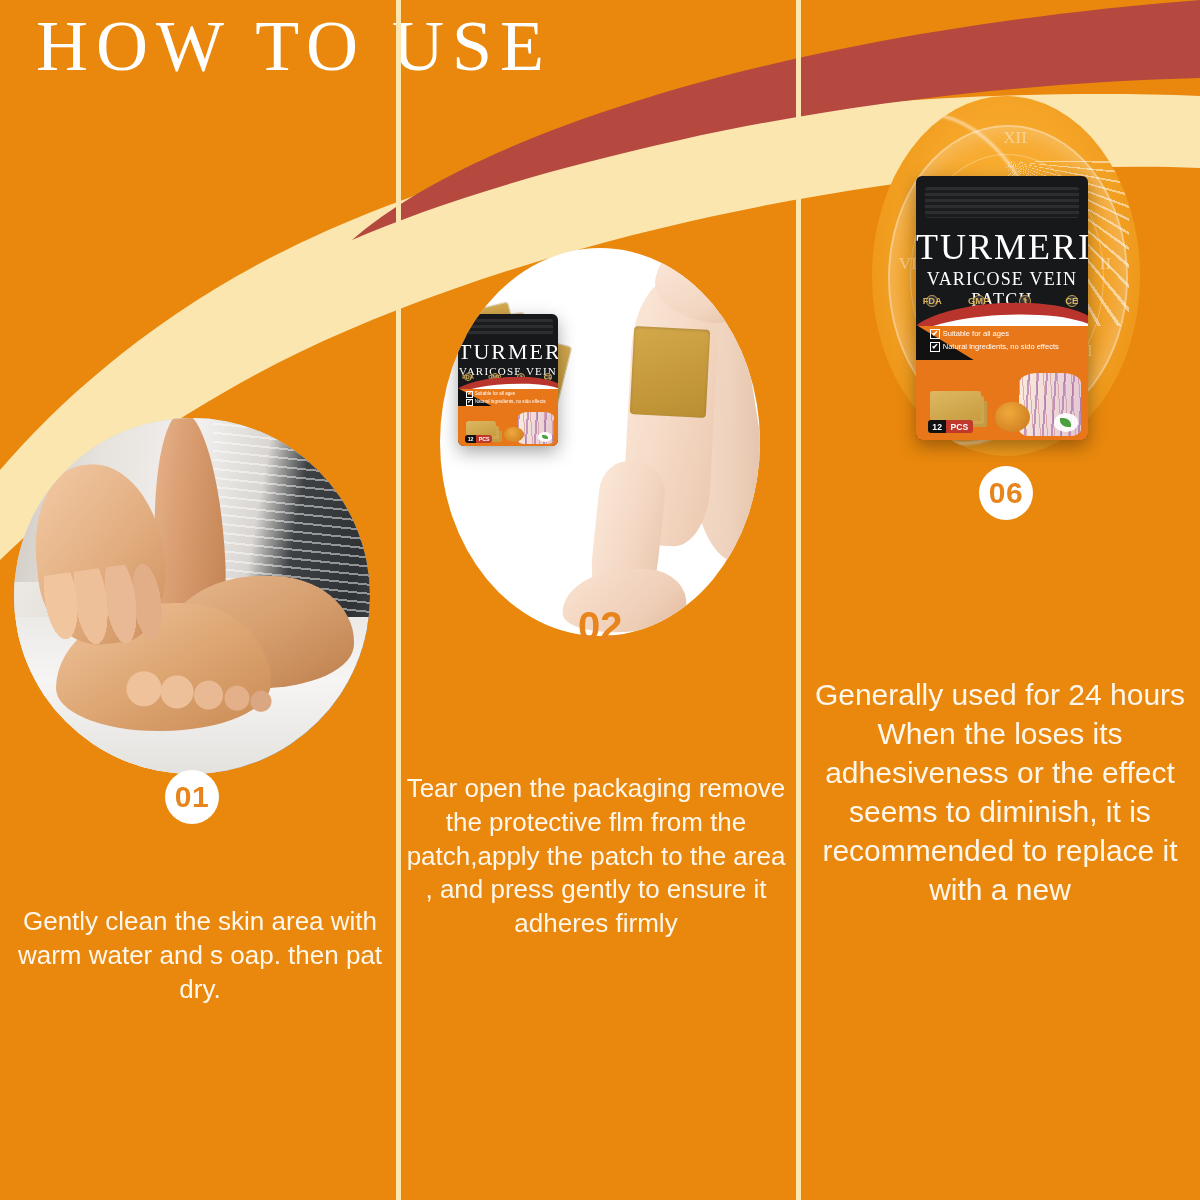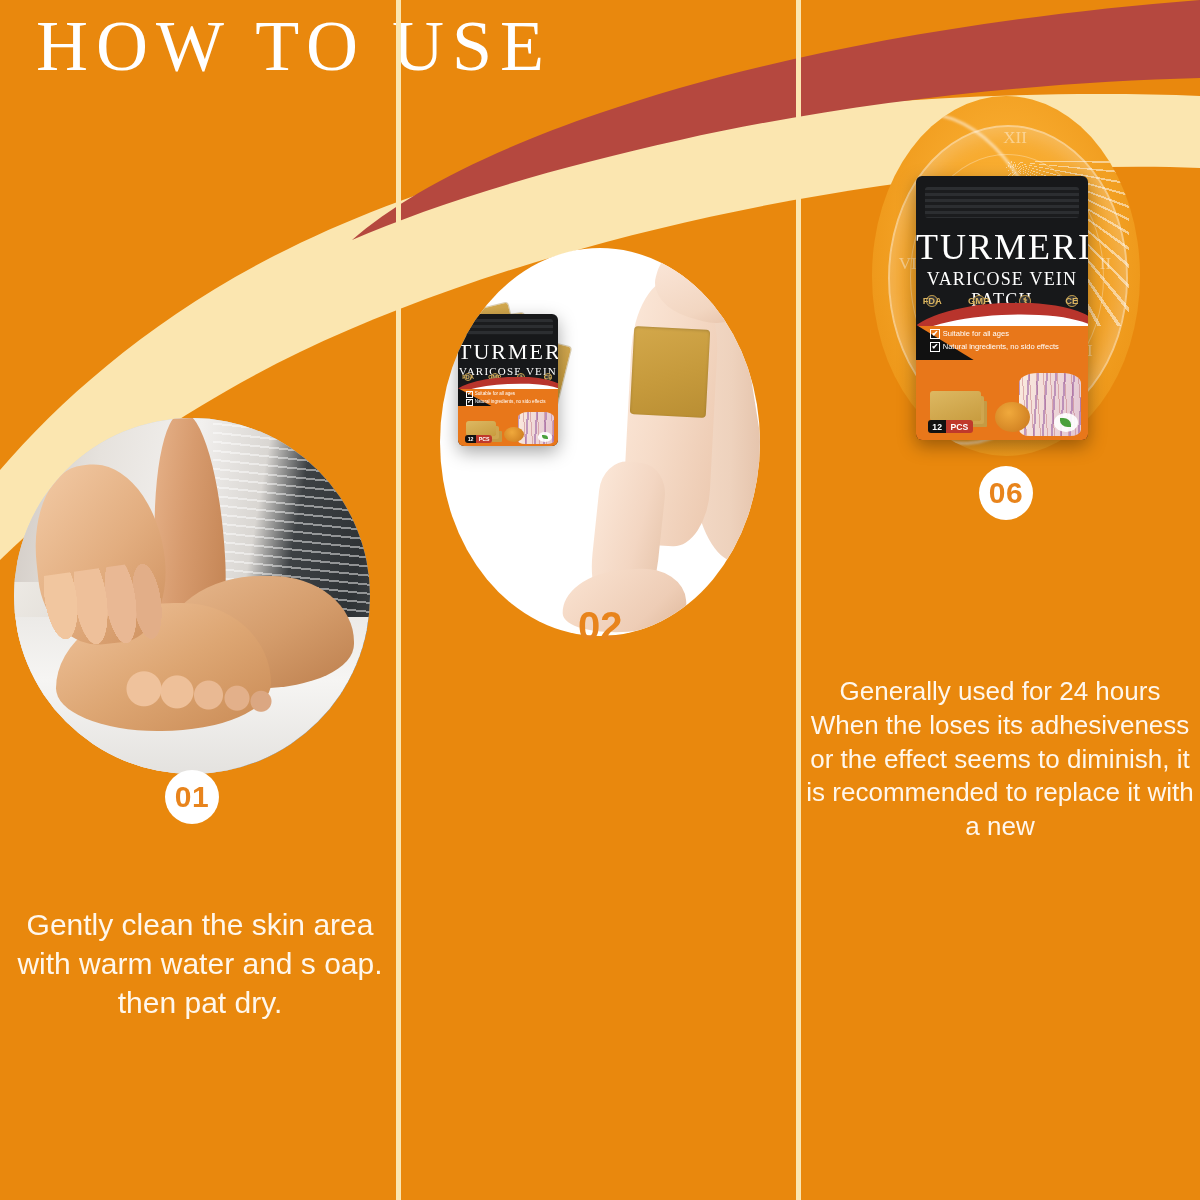--- a/index.html
+++ b/index.html
@@ -191,23 +191,23 @@
     display:flex;align-items:center;justify-content:center;
     font-size:30px;font-weight:bold;letter-spacing:.5px;}
   .num-flat{position:absolute;color:#E8841C;font-size:40px;font-weight:bold;}
 
   .n1{left:165px;top:770px;}
   .n2{left:578px;top:604px;}
   .n3{left:979px;top:466px;}
 
   
   .caption{position:absolute;color:#FFF7EC;text-align:center;line-height:1.3;}
-  .c1{left:8px;top:905px;width:384px;font-size:30px;}
+  .c1{left:8px;top:905px;width:384px;font-size:26px;}
   .c2{left:404px;top:772px;width:384px;font-size:26px;}
-  .c3{left:804px;top:675px;width:392px;font-size:26px;}
+  .c3{left:804px;top:675px;width:392px;font-size:30px;}
 </style>
 </head>
 <body>
 
 <div class="stage">
 
   <svg class="bg-svg" viewBox="0 0 1200 1200" preserveAspectRatio="none">
     <rect x="0" y="0" width="1200" height="1200" fill="#E9880D"></rect>
     <path d="M1200,0 L1200,95 C980,95 760,140 560,250 C390,345 250,470 120,620 C70,680 30,740 0,800 L0,1200 L0,470 C90,370 210,270 360,200 C560,105 880,30 1200,0 Z" fill="#FBE6B0" opacity="0"></path>
 
@@ -287,20 +287,21 @@
           <span>Natural ingredients, no sido effects</span>
         </div>
       </div>
       <div class="pcs">
         <u>12</u>
         <s>PCS</s>
       </div>
     </div>
   </div>
   <div class="num-flat n2">02</div>
+  <div class="caption c2">Tear open the packaging remove the protective flm from the patch,apply the patch to the area , and press gently to ensure it adheres firmly</div>
 
   <div class="photo-circle p3">
     <div class="clock"></div>
     <div class="clock2"></div>
     <div class="rays"></div>
     <div class="swirl"></div>
     <div class="numerals">
       <span style="left:49%;top:9%">XII</span>
       <span style="left:74%;top:22%">I</span>
       <span style="left:85%;top:44%">II</span>

